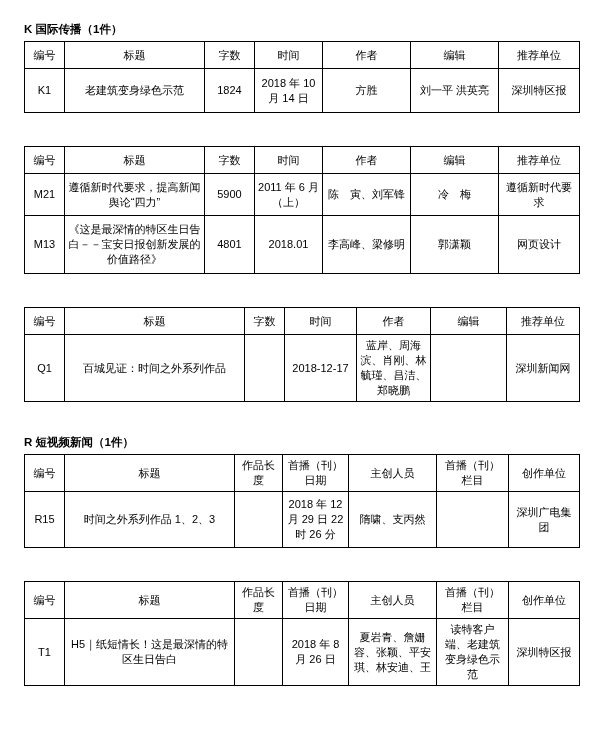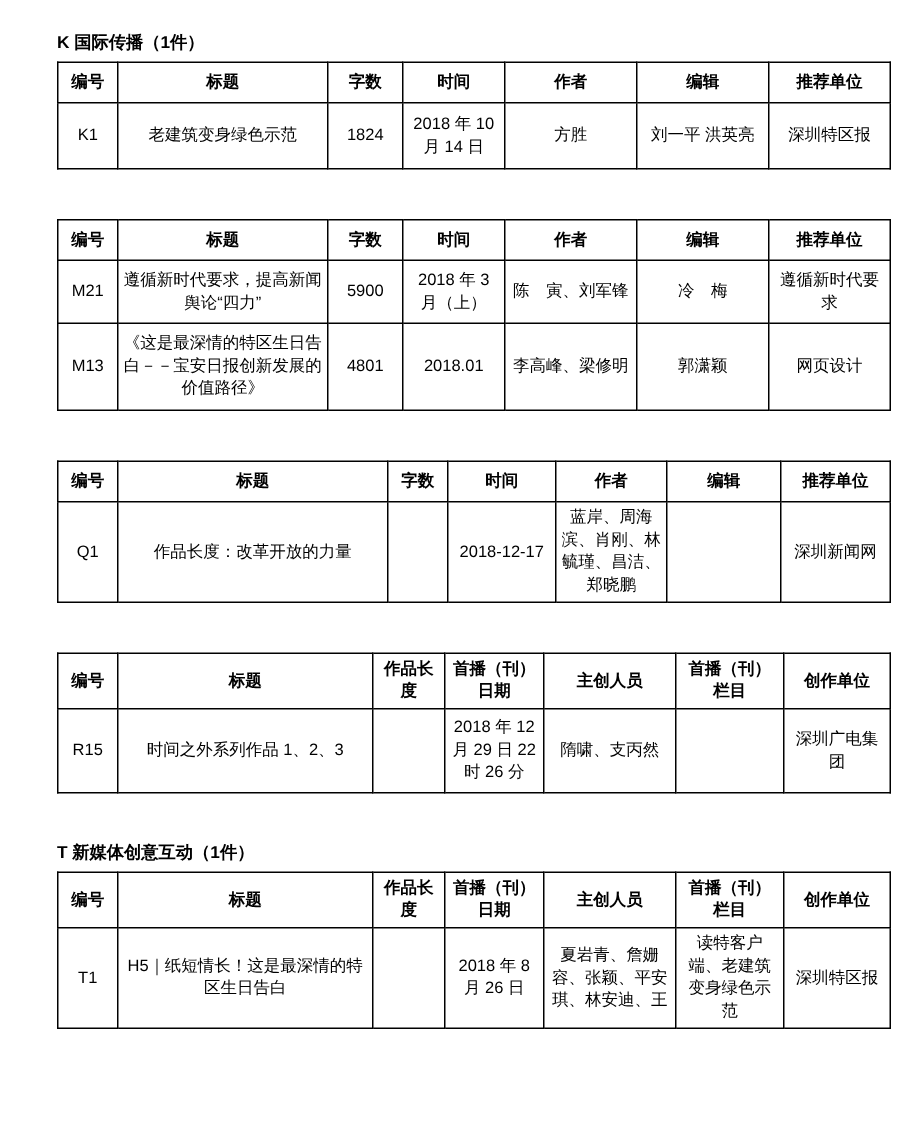--- a/index.html
+++ b/index.html
@@ -15,21 +15,21 @@
     overflow: hidden;
   }
   .page {
     position: relative;
     width: 603px;
     height: 749px;
     padding: 0;
     box-sizing: border-box;
   }
   .section {
-    margin: 0 24px 0 38px;
+    margin: 0 24px 0 24px;
   }
   .section-title {
     font-size: 11.5px;
     font-weight: bold;
     font-family: "Liberation Sans", "DejaVu Sans", sans-serif;
     letter-spacing: 0px;
     margin: 0 0 5px 0;
     line-height: 14px;
     white-space: nowrap;
   }
@@ -43,21 +43,21 @@
     font-size: 11px;
     line-height: 15px;
     padding: 3px 3px;
     text-align: center;
     vertical-align: middle;
     font-family: "Liberation Sans", "DejaVu Sans", sans-serif;
     word-wrap: break-word;
     overflow-wrap: break-word;
   }
   table.doc-table th {
-    font-weight: bold;
+    font-weight: normal;
     height: 20px;
   }
   td.title-cell {
     text-align: left;
     padding-left: 6px;
     padding-right: 6px;
   }
   .spacer-lg { height: 33px; }
 </style>
 </head>
@@ -124,21 +124,21 @@
           <th>作者</th>
           <th>编辑</th>
           <th>推荐单位</th>
         </tr>
       </thead>
       <tbody>
         <tr style="height:42px;">
           <td>M21</td>
           <td class="title-cell">遵循新时代要求，提高新闻舆论“四力”</td>
           <td>5900</td>
-          <td>2018 年 3 月（上）</td>
+          <td>2011 年 6 月（上）</td>
           <td>陈　寅、刘军锋</td>
           <td>冷　梅</td>
           <td>遵循新时代要求</td>
         </tr>
         <tr style="height:58px;">
           <td>M13</td>
           <td class="title-cell">《这是最深情的特区生日告白－－宝安日报创新发展的价值路径》</td>
           <td>4801</td>
           <td>2018.01</td>
           <td>李高峰、梁修明</td>
@@ -169,34 +169,35 @@
           <th>字数</th>
           <th>时间</th>
           <th>作者</th>
           <th>编辑</th>
           <th>推荐单位</th>
         </tr>
       </thead>
       <tbody>
         <tr style="height:64px;">
           <td>Q1</td>
-          <td class="title-cell">作品长度：改革开放的力量</td>
+          <td class="title-cell">百城见证：时间之外系列作品</td>
           <td></td>
           <td>2018-12-17</td>
           <td>蓝岸、周海滨、肖刚、林毓瑾、昌洁、郑晓鹏</td>
           <td></td>
           <td>深圳新闻网</td>
         </tr>
       </tbody>
     </table>
   </div>
 
   <div class="spacer-lg"></div>
 
   <div class="section">
+    <div class="section-title">R 短视频新闻（1件）</div>
     <table class="doc-table">
       <colgroup>
         <col style="width:40px">
           <col style="width:170px">
           <col style="width:48px">
           <col style="width:66px">
           <col style="width:88px">
           <col style="width:72px">
           <col style="width:71px">
       </colgroup>
@@ -221,21 +222,20 @@
           <td></td>
           <td>深圳广电集团</td>
         </tr>
       </tbody>
     </table>
   </div>
 
   <div class="spacer-lg"></div>
 
   <div class="section">
-    <div class="section-title">T 新媒体创意互动（1件）</div>
     <table class="doc-table">
       <colgroup>
         <col style="width:40px">
           <col style="width:170px">
           <col style="width:48px">
           <col style="width:66px">
           <col style="width:88px">
           <col style="width:72px">
           <col style="width:71px">
       </colgroup>

